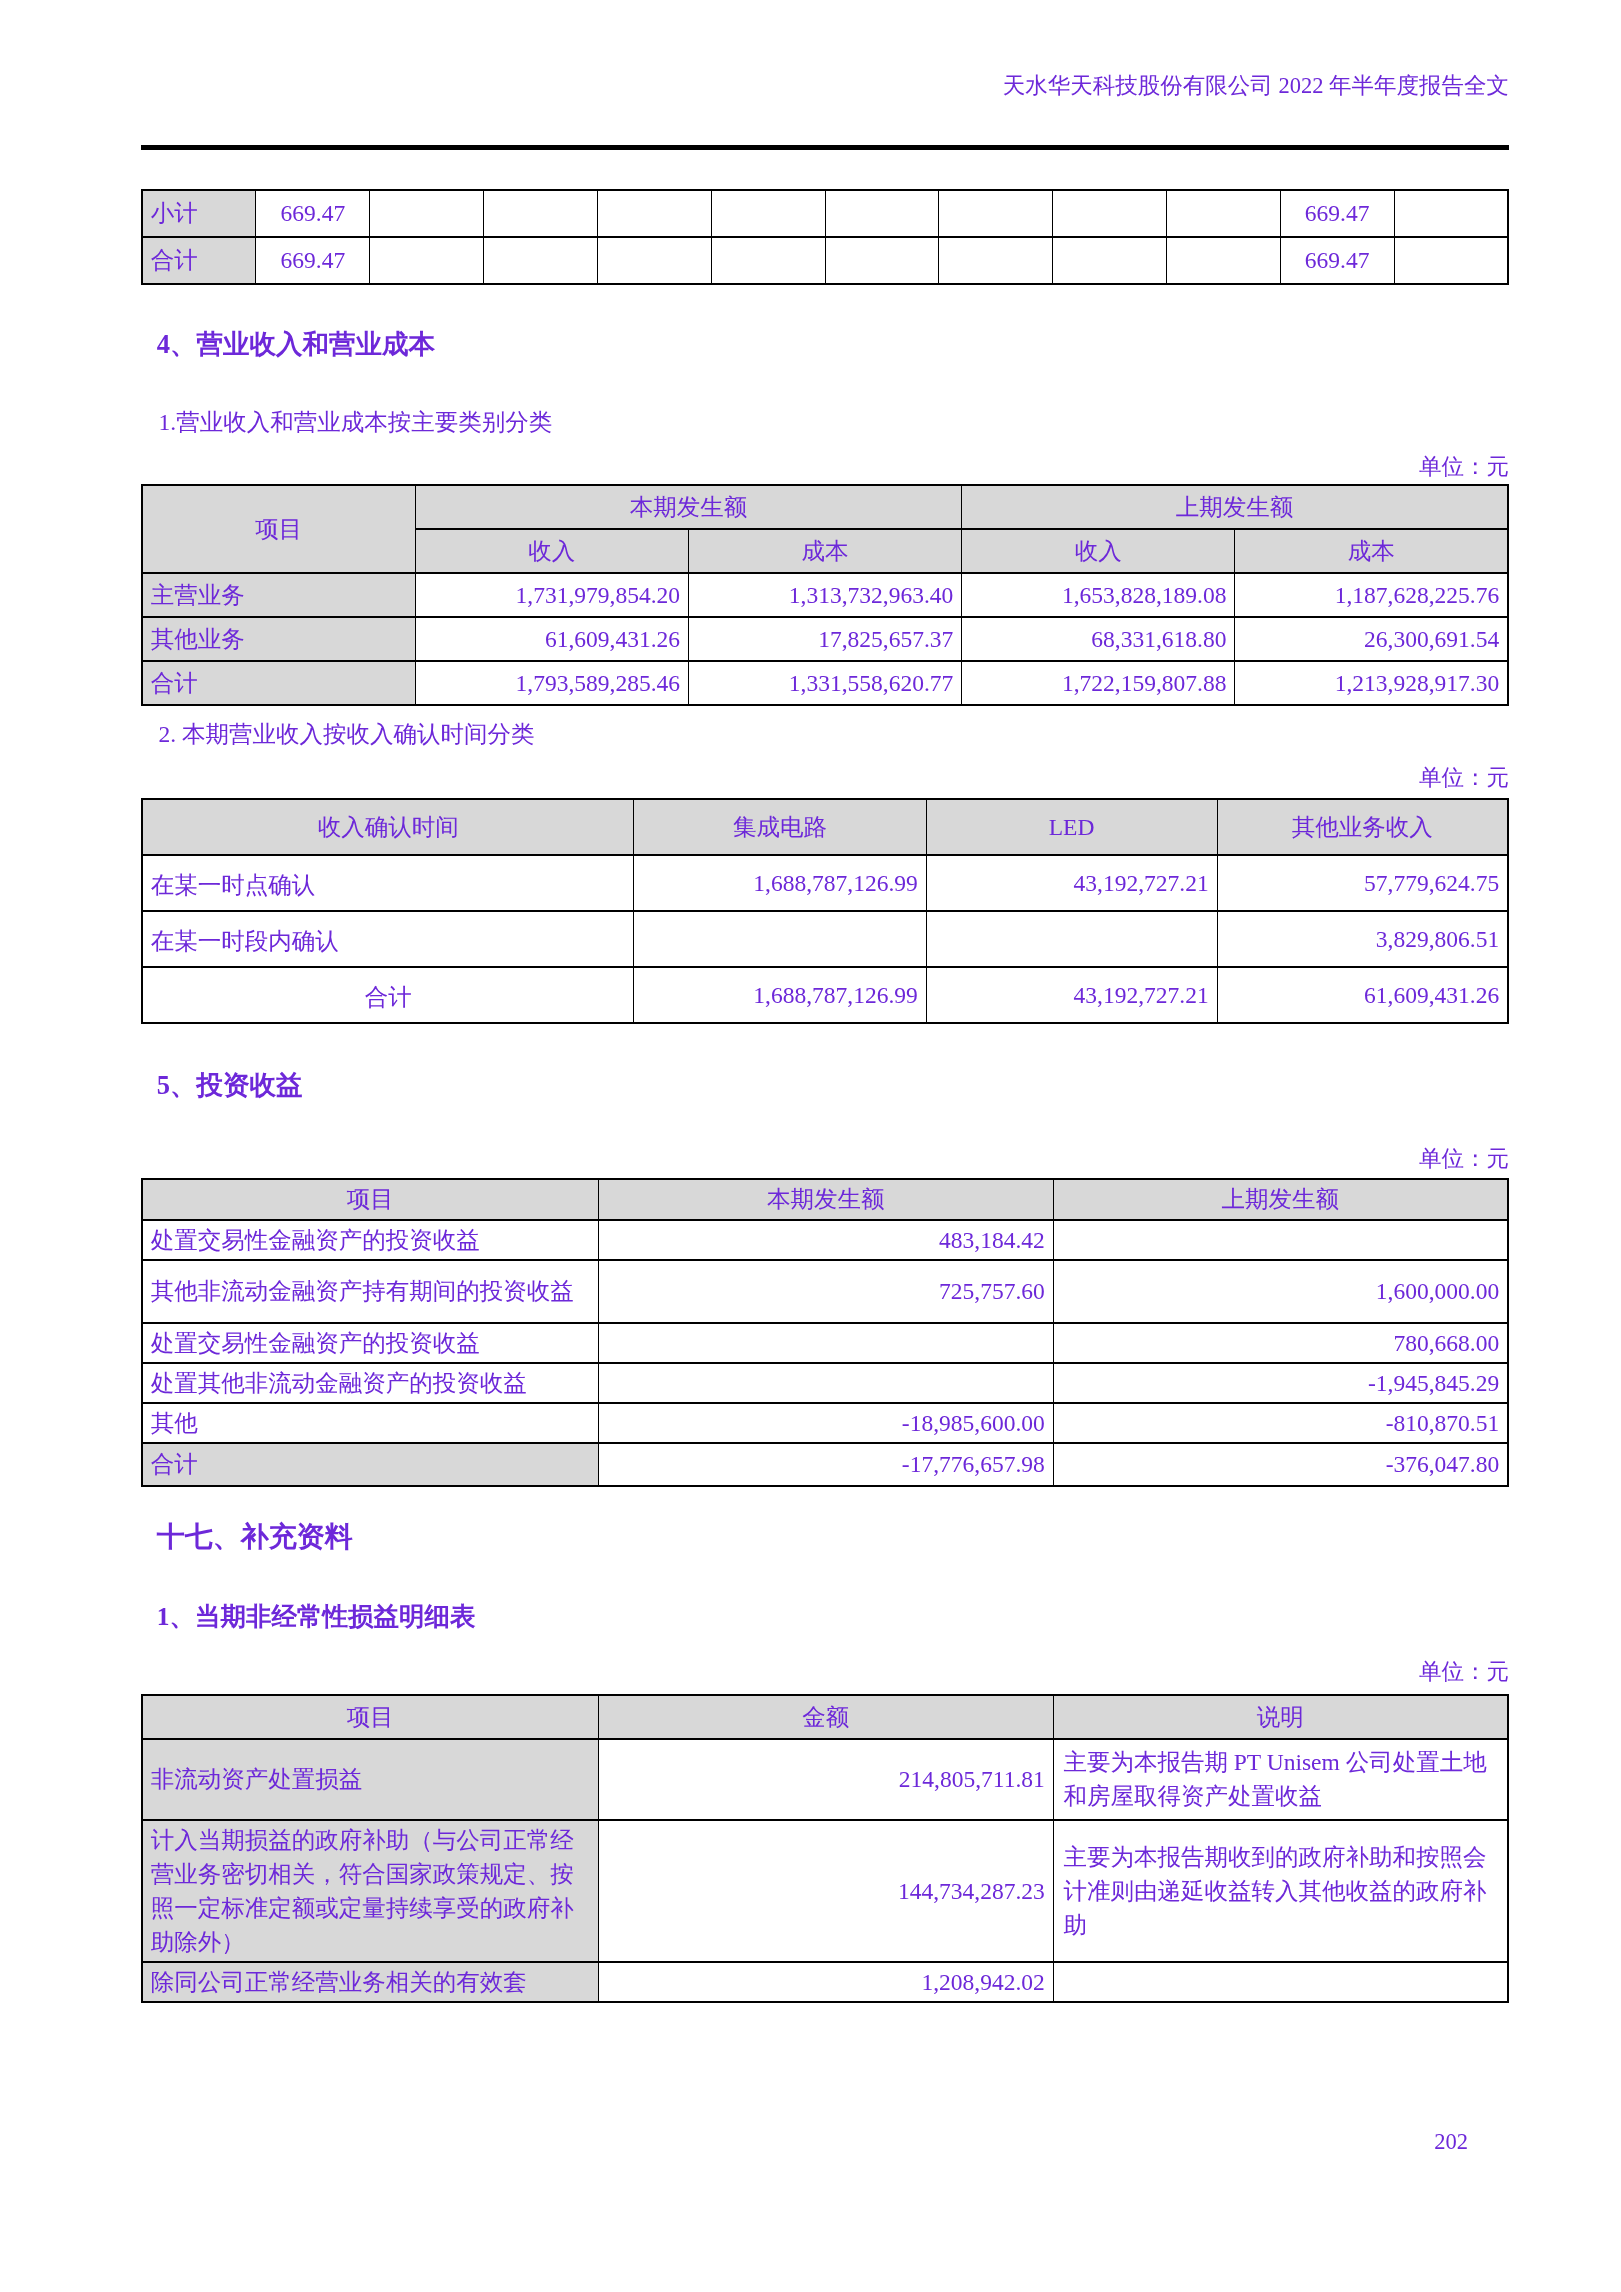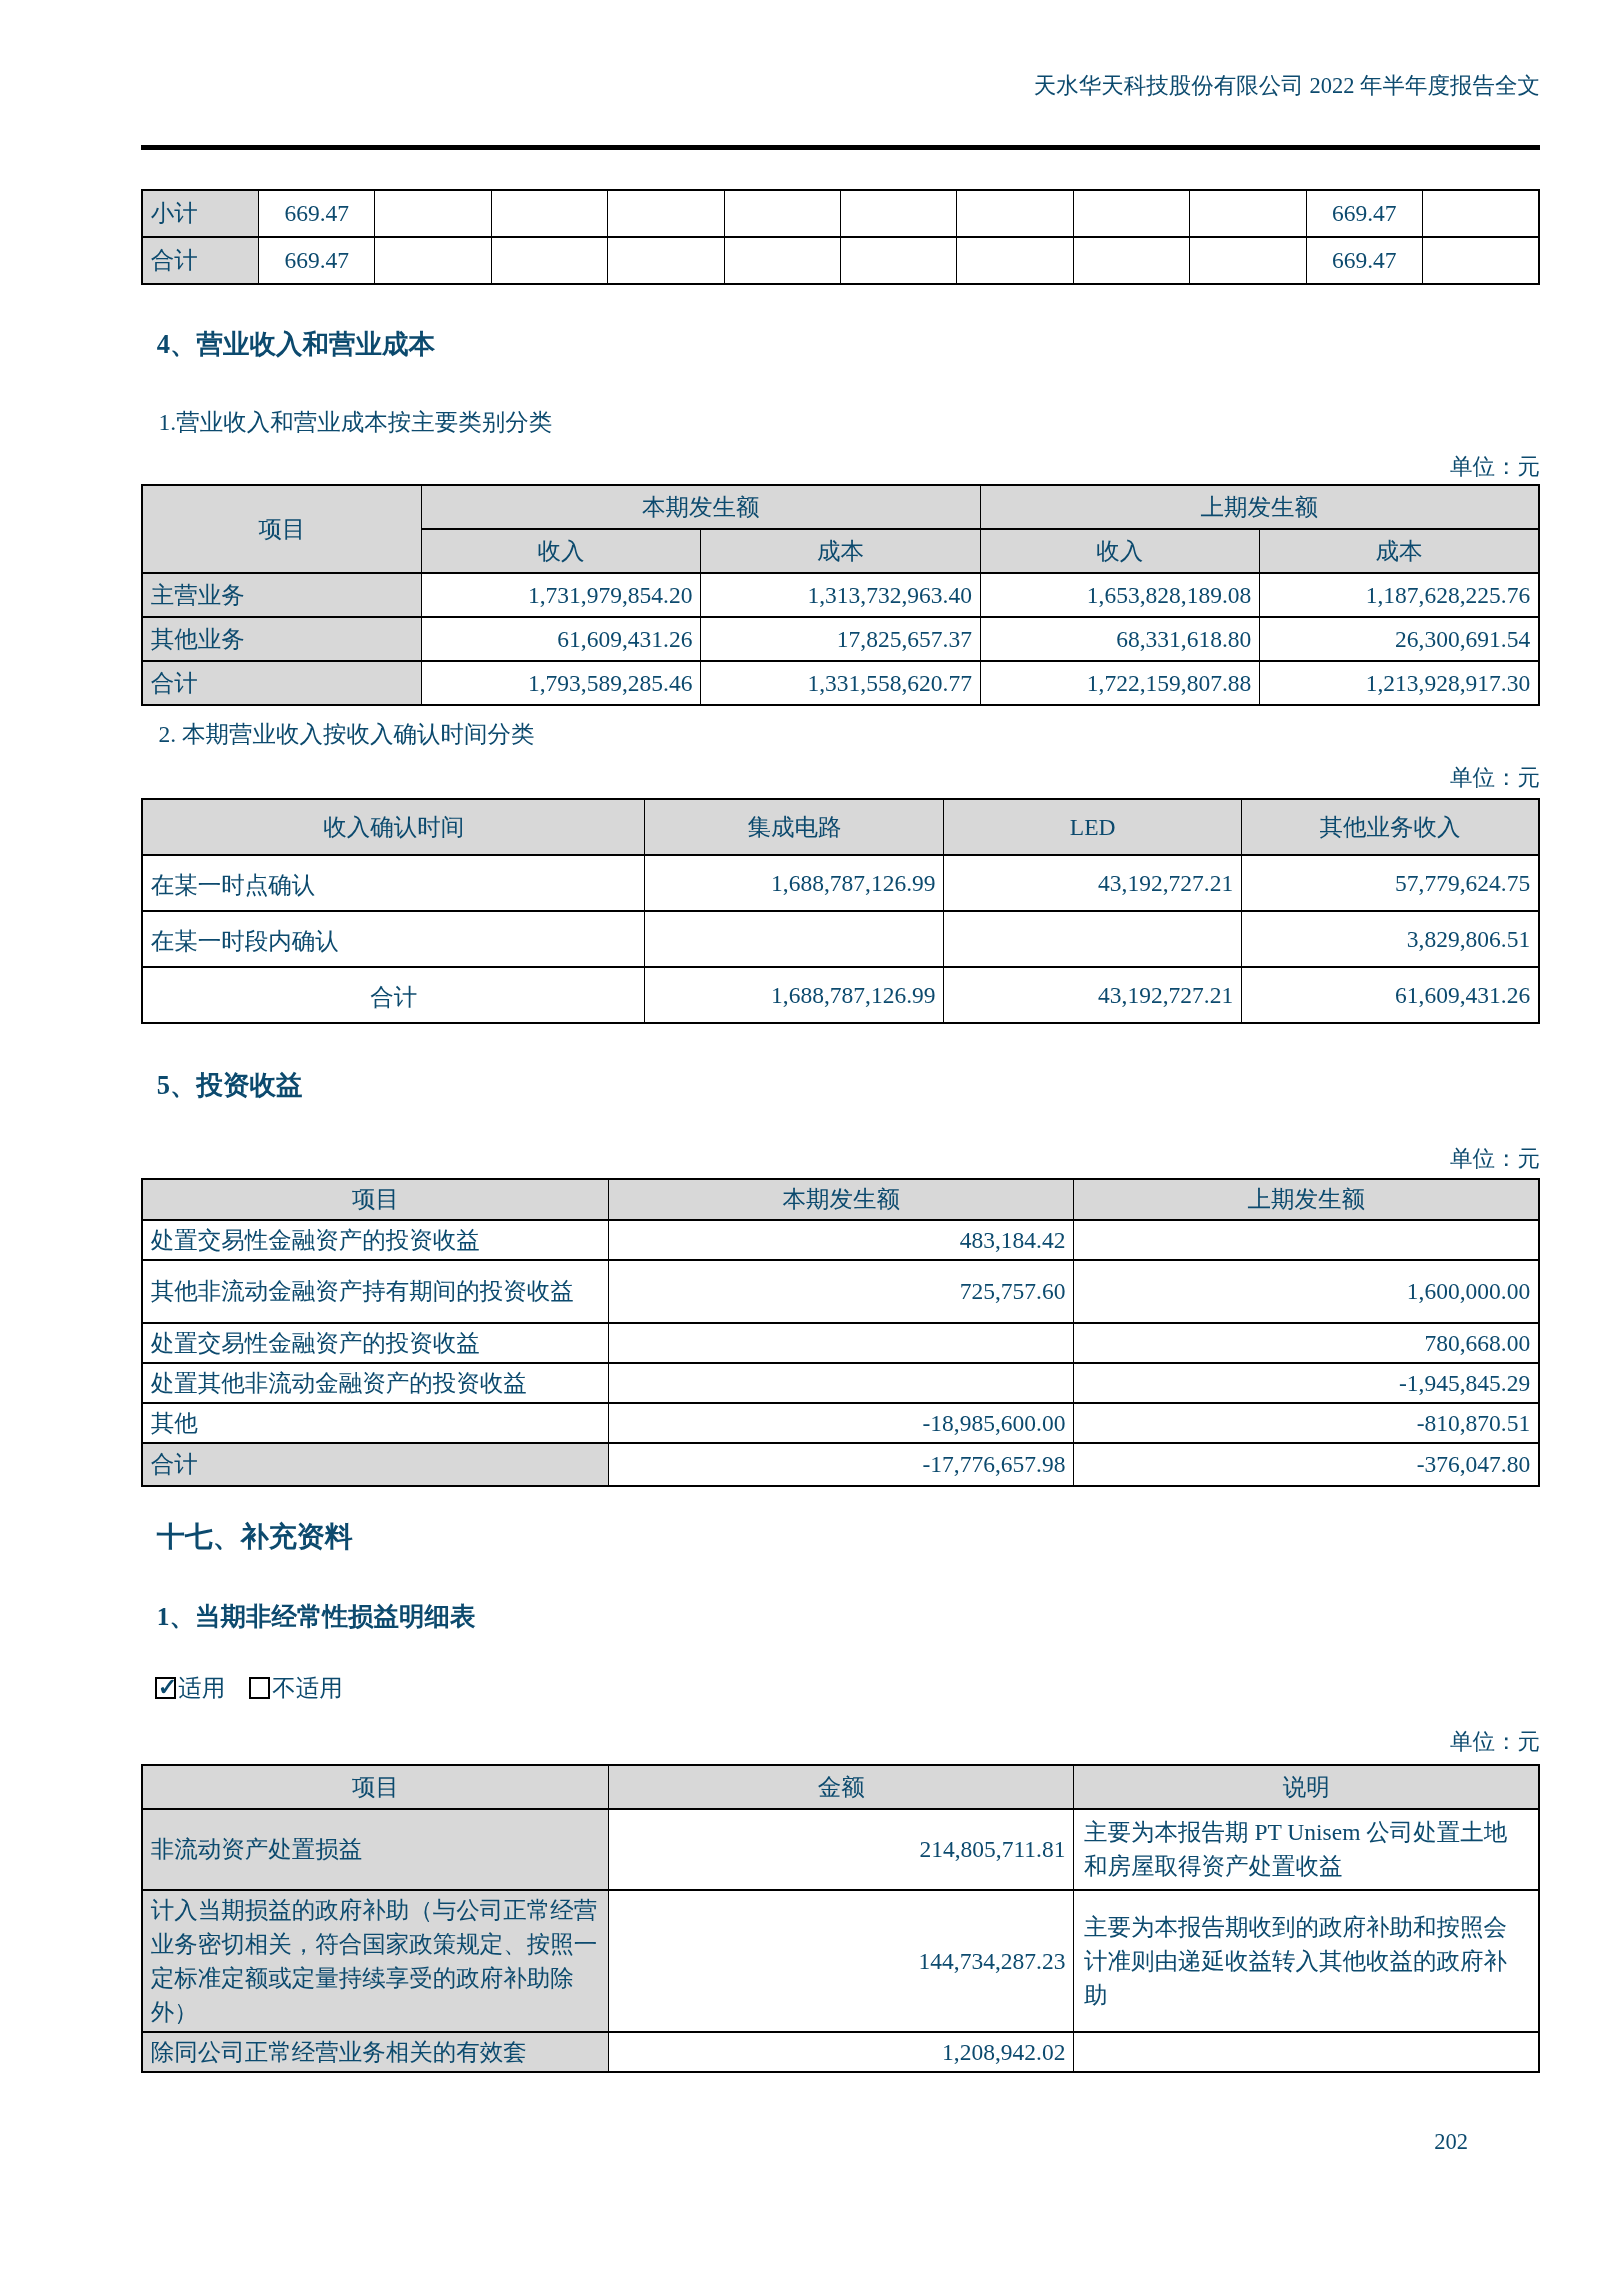--- a/index.html
+++ b/index.html
@@ -1,22 +1,22 @@
 <!DOCTYPE html>
 <html lang="zh"><head>
 <meta charset="utf-8">
 <style>
   html,body{margin:0;padding:0;background:#ffffff;}
   .page{
     position:relative;
     width:1621px;height:2293px;
     box-sizing:border-box;
-    padding:0 81px 0 141px;
+    padding:0 112px 0 141px;
     background:#ffffff;
-    color:#0c4a6e;
+    color:#6d28d9;
     font-family:"Liberation Serif","DejaVu Serif",serif;
     overflow:hidden;
   }
   
   .doc-header{padding-top:71px;text-align:right;font-size:22.5px;line-height:29px;}
   .header-rule{margin-top:45px;height:4.9px;background:#000;}
   
   .h-big{margin:31px 0 0 15.7px;font-size:28px;line-height:37px;font-weight:bold;}
   .h-sec{margin:43px 0 0 15.7px;font-size:26.5px;line-height:33px;font-weight:bold;}
   .h-sub{margin:47px 0 0 17.6px;font-size:23.5px;line-height:29px;font-weight:normal;}
@@ -258,24 +258,20 @@
         <td class="lbl gray">合计</td>
         <td class="num">-17,776,657.98</td>
         <td class="num">-376,047.80</td>
       </tr>
     </tbody>
   </table>
 
   <div class="h-big">十七、补充资料</div>
   <div class="h-sec" style="margin-top:45px;font-size:25.5px">1、当期非经常性损益明细表</div>
 
-  <div class="applicable">
-    <span><span class="cb checked"></span><span>适用</span></span>
-    <span class="opt2"><span class="cb"></span><span>不适用</span></span>
-  </div>
 
   <div class="unit" style="margin-top:25.5px">单位：元</div>
 
   <table class="tbl t4">
     <colgroup>
       <col style="width:33.4%">
         <col style="width:33.3%">
         <col style="width:33.3%">
     </colgroup>
     <thead>

